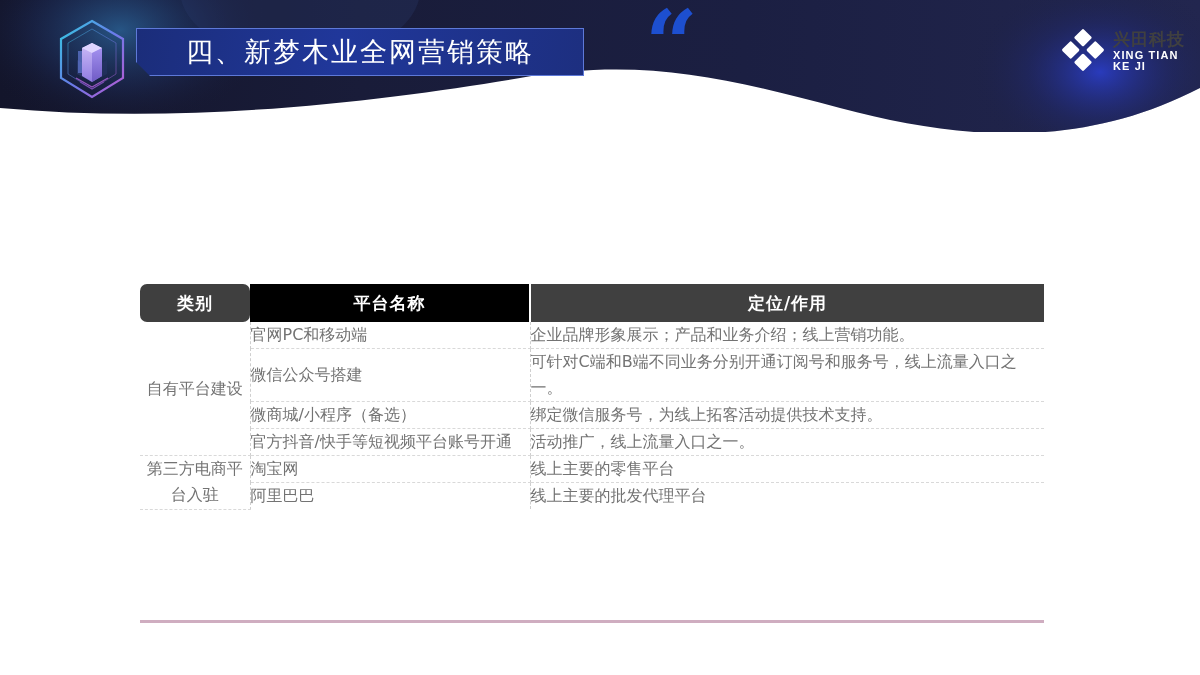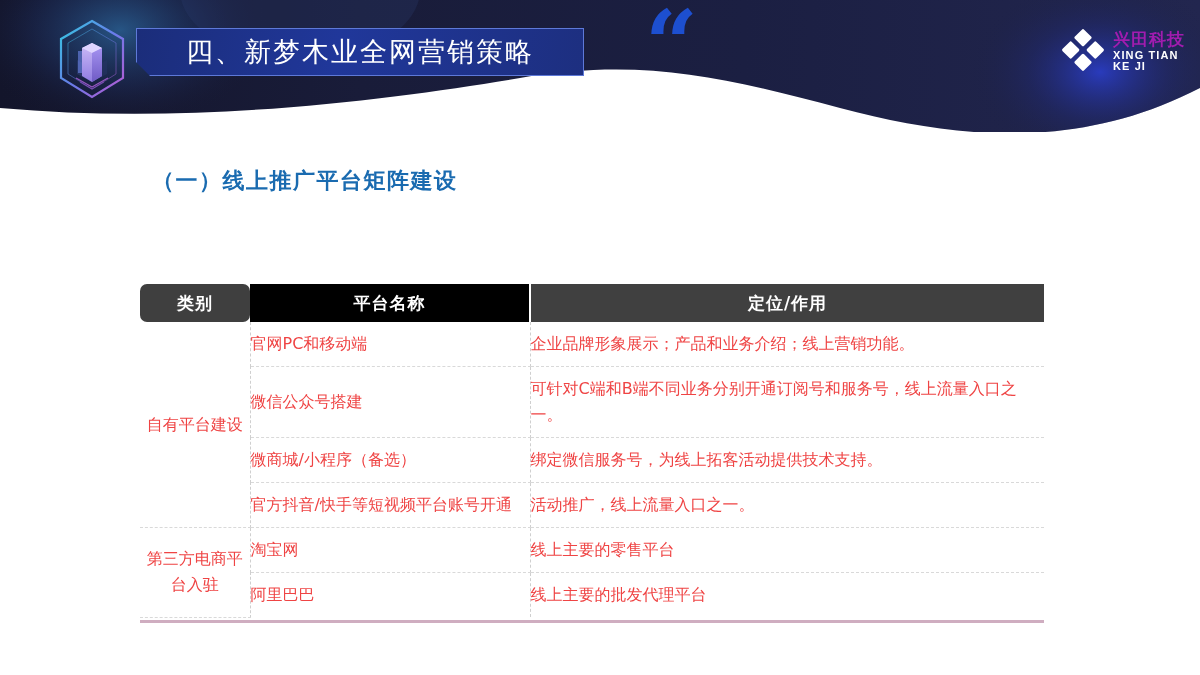--- a/index.html
+++ b/index.html
@@ -70,21 +70,21 @@
     position: absolute;
     left: 1062px; top: 26px;
     width: 126px; height: 48px;
     display: flex;
     align-items: center;
     gap: 9px;
   }
   .brand-mark { width: 42px; height: 42px; position: relative; flex: 0 0 42px; }
   .brand-text { display: flex; flex-direction: column; justify-content: center; }
   .brand-cn {
-    color: #a21caf; font-size: 17px; font-weight: 700; letter-spacing: 1px;
+    color: #404040; font-size: 17px; font-weight: 700; letter-spacing: 1px;
     font-family: "DejaVu Sans", "Liberation Sans", sans-serif; line-height: 20px;
   }
   .brand-en {
     color: #ffffff; font-size: 11px; font-weight: 700; letter-spacing: 1.1px;
     line-height: 11px; margin-top: 1px;
   }
 
   
   .section-heading {
     position: absolute;
@@ -126,25 +126,25 @@
     text-align: center;
     letter-spacing: 1px;
     vertical-align: middle;
   }
   th.h-category { background: #3f3f3f; border-radius: 7px; }
   th.h-platform { background: #000000; border-right: 2px solid #ffffff; }
   th.h-role     { background: #404040; }
 
   .matrix-table tbody td {
     font-size: 16px;
-    color: #ef4444;
+    color: #737373;
     line-height: 26px;
     vertical-align: middle;
     border-bottom: 1px dashed #d9d9d9;
-    padding: 9px 0;
+    padding: 0 0;
   }
   td.cat-cell {
     text-align: center;
     border-right: 1px dashed #cfcfcf;
     border-bottom: 1px dashed #d9d9d9;
     padding: 4px 6px;
     line-height: 27px;
   }
   td.plat-cell {
     padding-left: 20px;
@@ -247,21 +247,20 @@
           </g>
         </svg>
       </div>
       <div class="brand-text">
         <span class="brand-cn">兴田科技</span>
         <span class="brand-en">XING TIAN KE JI</span>
       </div>
     </div>
   </div>
 
-  <div class="section-heading">（一）线上推广平台矩阵建设</div>
 
   <table class="matrix-table">
     <colgroup>
       <col class="c-cat">
         <col class="c-plat">
         <col class="c-role">
     </colgroup>
     <thead>
       <tr>
         <th class="h-category">类别</th>

